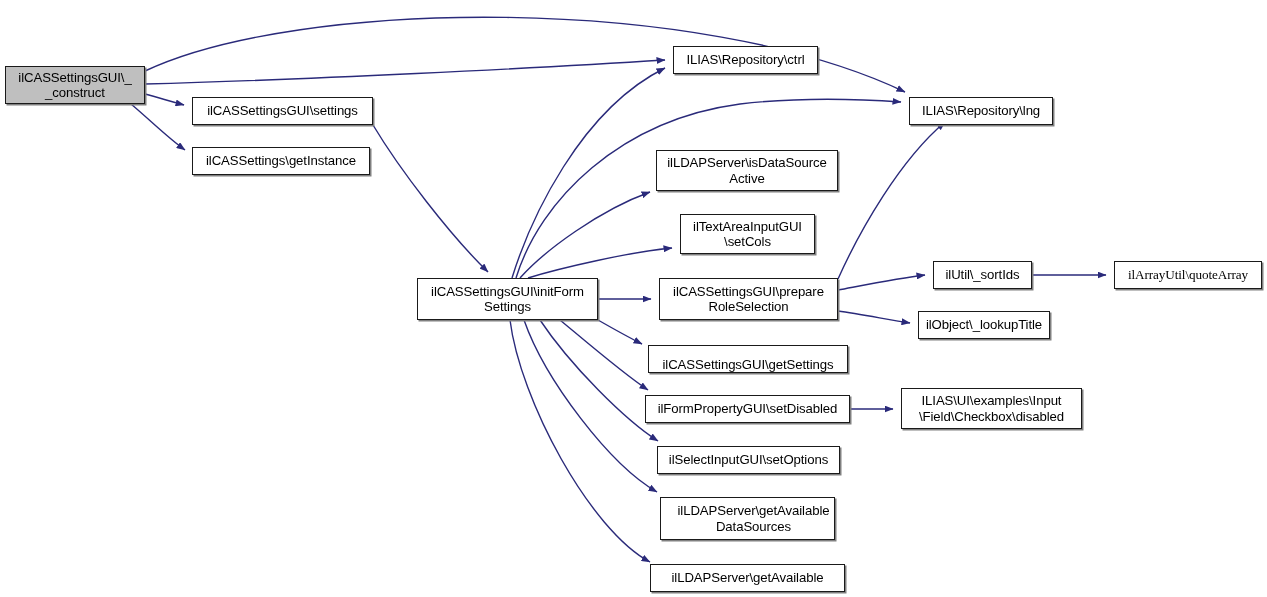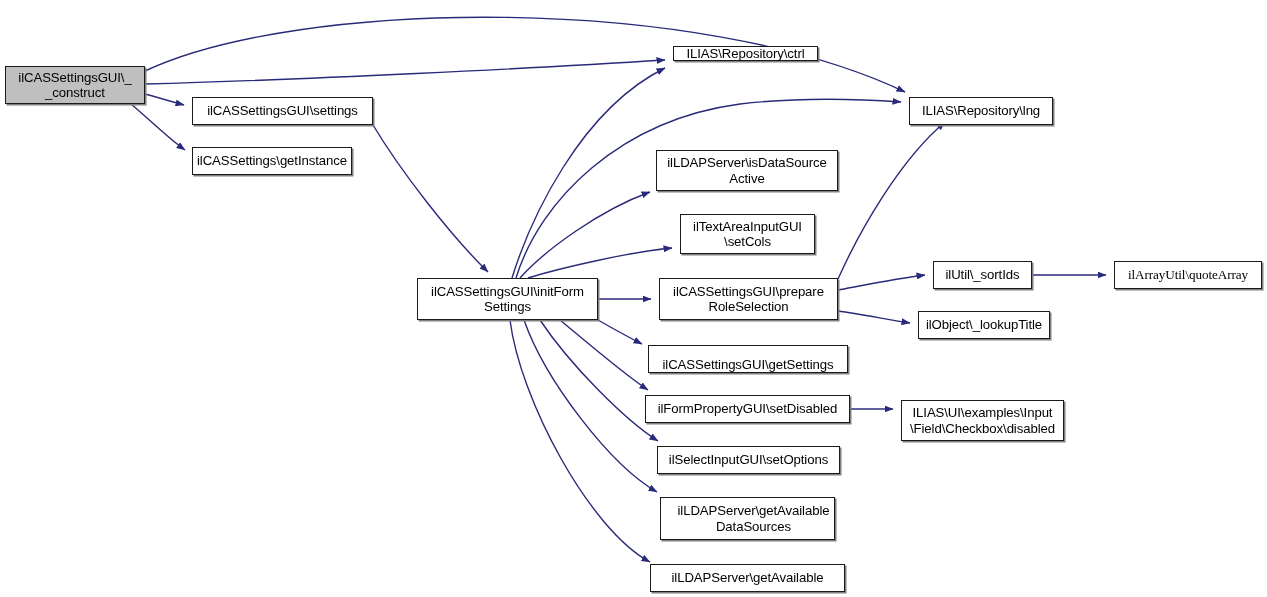--- a/index.html
+++ b/index.html
@@ -80,36 +80,36 @@
         <path d="M838,290 C870,284 900,278 925,275" fill="none" stroke="#2a2a7a" stroke-width="1.4" marker-end="url(#arrowhead)"></path>
         <path d="M838,311 C860,314 890,320 910,323" fill="none" stroke="#2a2a7a" stroke-width="1.4" marker-end="url(#arrowhead)"></path>
         <path d="M1032,275 L1106,275" fill="none" stroke="#2a2a7a" stroke-width="1.4" marker-end="url(#arrowhead)"></path>
         <path d="M850,409 L893,409" fill="none" stroke="#2a2a7a" stroke-width="1.4" marker-end="url(#arrowhead)"></path>
       </g>
   </svg>
   <div id="nodes-group">
       <div class="node highlight" style="left: 5px; top: 66px; width: 140px; height: 38px;"><span class="node-label">ilCASSettingsGUI\_
 _construct</span></div>
       <div class="node" style="left: 192px; top: 97px; width: 181px; height: 28px;"><span class="node-label">ilCASSettingsGUI\settings</span></div>
-      <div class="node" style="left: 192px; top: 147px; width: 160px; height: 28px;"><span class="node-label">ilCASSettings\getInstance</span></div>
-      <div class="node" style="left: 673px; top: 46px; width: 145px; height: 15px;"><span class="node-label">ILIAS\Repository\ctrl</span></div>
+      <div class="node" style="left: 192px; top: 147px; width: 178px; height: 28px;"><span class="node-label">ilCASSettings\getInstance</span></div>
+      <div class="node" style="left: 673px; top: 46px; width: 145px; height: 28px;"><span class="node-label">ILIAS\Repository\ctrl</span></div>
       <div class="node" style="left: 909px; top: 97px; width: 144px; height: 28px;"><span class="node-label">ILIAS\Repository\lng</span></div>
       <div class="node" style="left: 656px; top: 150px; width: 182px; height: 41px;"><span class="node-label">ilLDAPServer\isDataSource
 Active</span></div>
       <div class="node" style="left: 680px; top: 214px; width: 135px; height: 40px;"><span class="node-label">ilTextAreaInputGUI
 \setCols</span></div>
       <div class="node" style="left: 417px; top: 278px; width: 181px; height: 42px;"><span class="node-label">ilCASSettingsGUI\initForm
 Settings</span></div>
       <div class="node" style="left: 659px; top: 278px; width: 179px; height: 42px;"><span class="node-label">ilCASSettingsGUI\prepare
 RoleSelection</span></div>
       <div class="node" style="left: 933px; top: 261px; width: 99px; height: 28px;"><span class="node-label">ilUtil\_sortIds</span></div>
       <div class="node" style="left: 918px; top: 311px; width: 132px; height: 28px;"><span class="node-label">ilObject\_lookupTitle</span></div>
       <div class="node" style="left: 1114px; top: 261px; width: 148px; height: 28px; font-family: Liberation Serif, serif;"><span class="node-label">ilArrayUtil\quoteArray</span></div>
       <div class="node" style="left: 648px; top: 345px; width: 200px; height: 28px; align-items: flex-end;"><span class="node-label">ilCASSettingsGUI\getSettings</span></div>
       <div class="node" style="left: 645px; top: 395px; width: 205px; height: 28px;"><span class="node-label">ilFormPropertyGUI\setDisabled</span></div>
-      <div class="node" style="left: 901px; top: 388px; width: 163px; height: 41px; margin-top: 12px;"><span class="node-label">ILIAS\UI\examples\Input
+      <div class="node" style="left: 901px; top: 388px; width: 181px; height: 41px;"><span class="node-label">ILIAS\UI\examples\Input
 \Field\Checkbox\disabled</span></div>
       <div class="node" style="left: 657px; top: 446px; width: 183px; height: 28px;"><span class="node-label">ilSelectInputGUI\setOptions</span></div>
       <div class="node" style="left: 660px; top: 497px; width: 175px; height: 43px; padding-left: 12px;"><span class="node-label">ilLDAPServer\getAvailable
 DataSources</span></div>
       <div class="node" style="left: 650px; top: 564px; width: 195px; height: 28px;"><span class="node-label">ilLDAPServer\getAvailable</span></div>
     </div>
 </div>
 
 </body></html>

